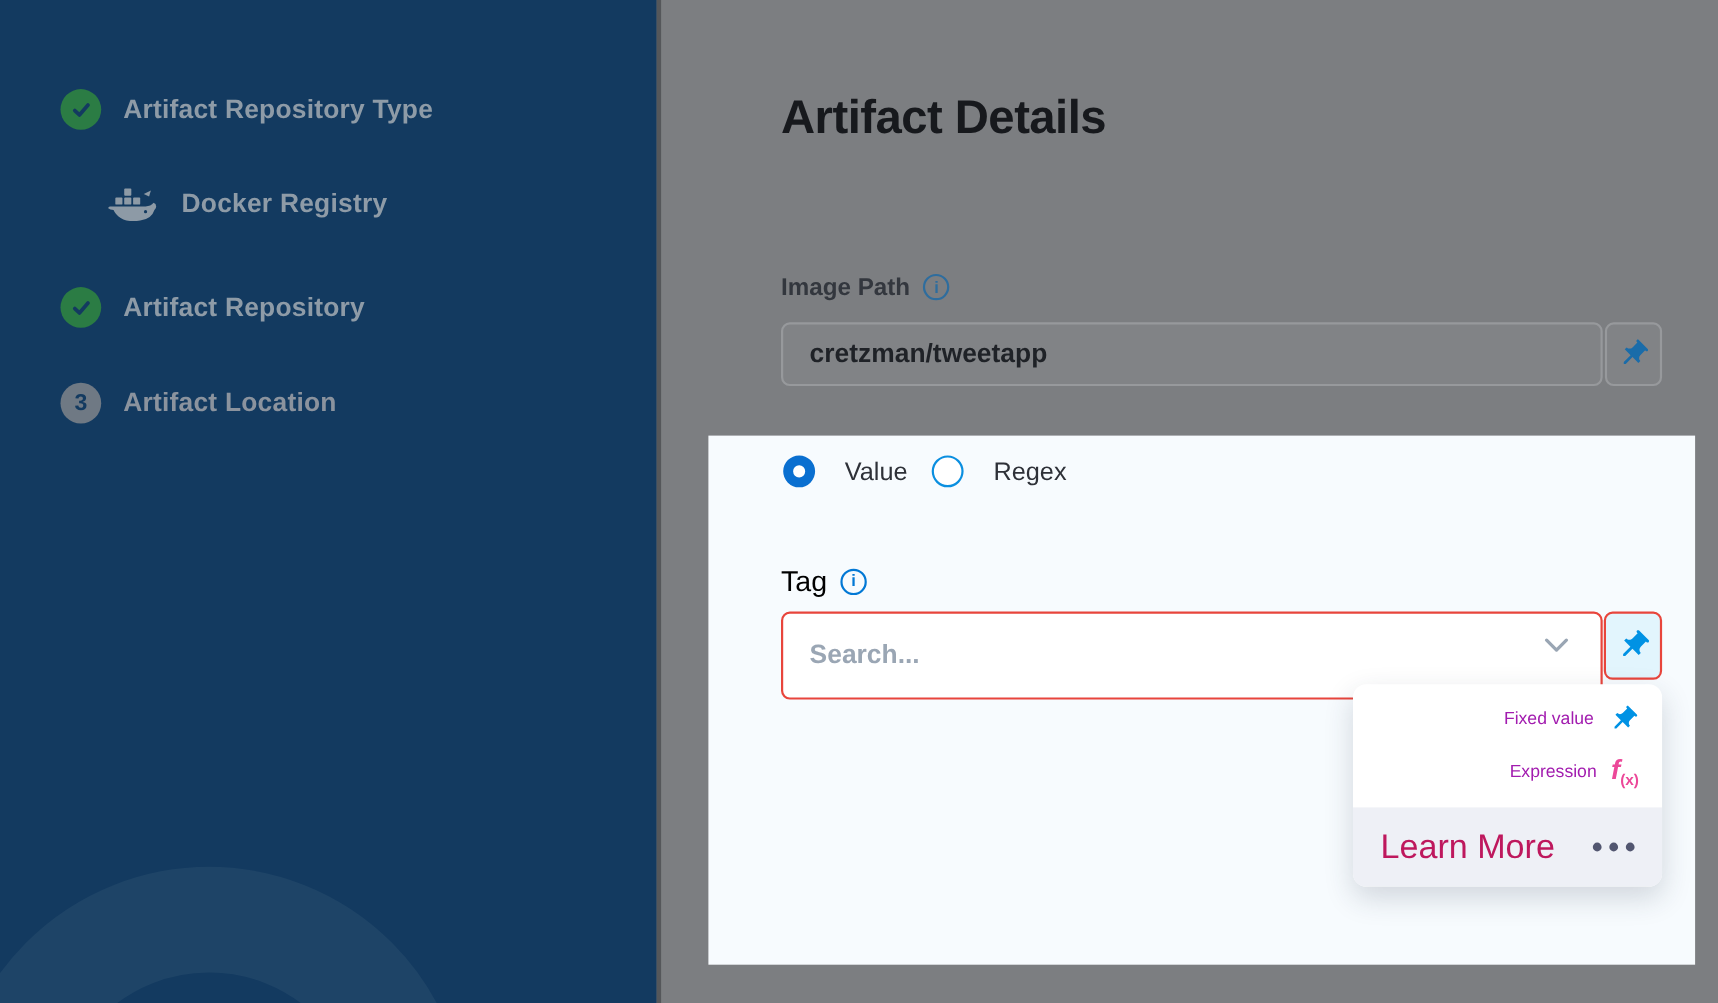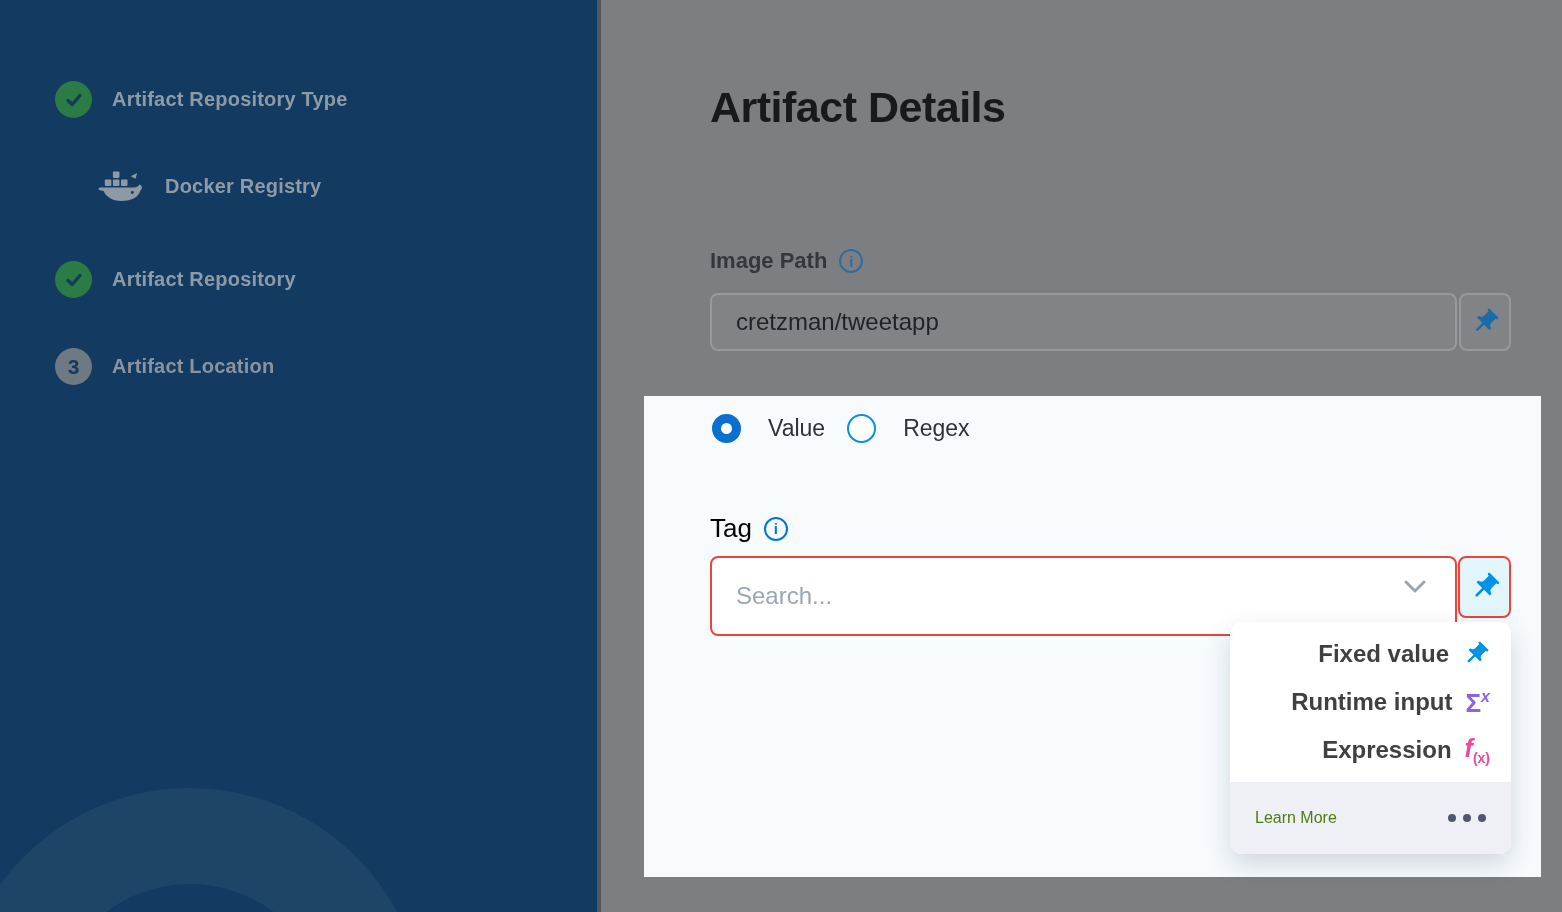--- a/index.html
+++ b/index.html
@@ -34,21 +34,21 @@
   .step-row {
     position: absolute;
     display: flex;
     align-items: center;
     left: 55px;
     gap: 20px;
     cursor: pointer;
   }
   .step-label {
     color: #8e9ba7;
-    font-size: 20px;
+    font-size: 24px;
     font-weight: 600;
     letter-spacing: 0.2px;
   }
   .step-label.bold { font-weight: 700; color: #8b939e; }
   .check-circle {
     width: 37px; height: 37px;
     border-radius: 50%;
     background: #2b7c44;
     display: flex; align-items: center; justify-content: center;
     flex: 0 0 auto;
@@ -103,20 +103,21 @@
   }
   .info-icon.dim { border: 2px solid #2e6d9e; color: #2e6d9e; }
   .info-icon.bright { border: 2px solid #0278d5; color: #0278d5; }
   .text-input {
     position: absolute;
     border-radius: 8px;
     font-family: "Liberation Sans", "DejaVu Sans", sans-serif;
     font-size: 24px;
     padding: 0 24px;
     outline: none;
+    font-weight: bold;
   }
   .image-path-input {
     left: 710px; top: 293px;
     width: 747px; height: 58px;
     background: #818386;
     border: 2px solid #97999c;
     color: #1f2227;
   }
   .pin-button {
     position: absolute;
@@ -204,36 +205,36 @@
   .menu-item {
     height: 48px;
     display: flex;
     align-items: center;
     justify-content: flex-end;
     gap: 13px;
     padding: 0 21px;
     cursor: pointer;
   }
   .menu-item-label {
-    font-size: 24px;
-    font-weight: 700;
-    color: #404040;
+    font-size: 16px;
+    font-weight: 400;
+    color: #a21caf;
   }
   .menu-footer {
     height: 72px;
     background: #eef0f6;
     display: flex;
     align-items: center;
     justify-content: space-between;
     padding: 0 25px;
   }
   .learn-more {
-    font-size: 16px;
+    font-size: 31px;
     font-weight: 500;
-    color: #4d7c0f;
+    color: #be185d;
     cursor: pointer;
   }
   .ellipsis-dots { display: flex; gap: 7px; cursor: pointer; }
   .ellipsis-dots span {
     width: 8px; height: 8px;
     border-radius: 50%;
     background: #525670;
   }
 
   .sigma-glyph {
@@ -355,24 +356,20 @@
 
       <div class="menu-item">
         <span class="menu-item-label">Fixed value</span>
         <svg width="28" height="28" viewBox="0 0 24 24">
           <g transform="rotate(45 12 12)" fill="#0092e4">
             <path d="M16 9V4h.6c.5 0 1-.45 1-1s-.5-1-1-1H7.4c-.5 0-1 .45-1 1s.5 1 1 1H8v5c0 1.66-1.34 3-3 3v2h6v7l1 1 1-1v-7h6v-2c-1.66 0-3-1.34-3-3z"></path>
           </g>
         </svg>
       </div>
 
-      <div class="menu-item">
-        <span class="menu-item-label">Runtime input</span>
-        <span class="sigma-glyph"><span>Σ</span><sup>x</sup></span>
-      </div>
 
       <div class="menu-item">
         <span class="menu-item-label">Expression</span>
         <span class="fx-glyph"><span>f</span><sub>(x)</sub></span>
       </div>
 
     </div>
     <div class="menu-footer">
       <span class="learn-more">Learn More</span>
       <span class="ellipsis-dots">

